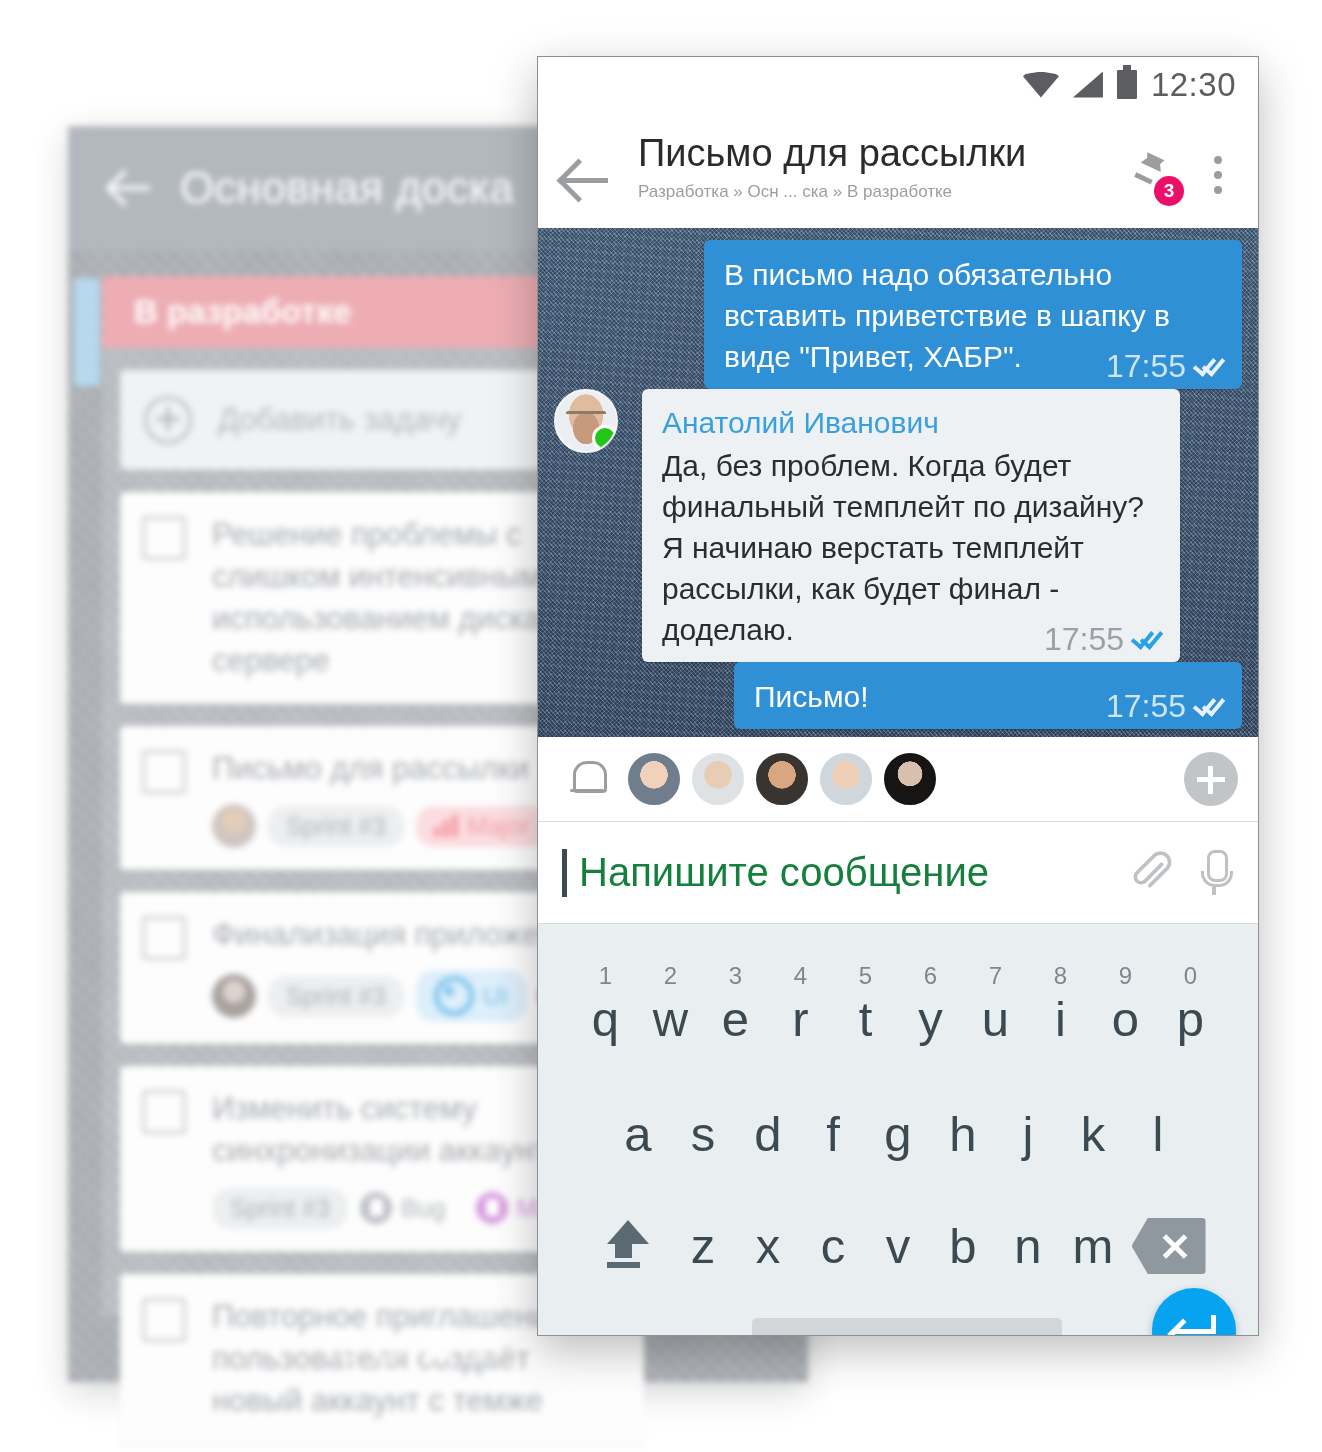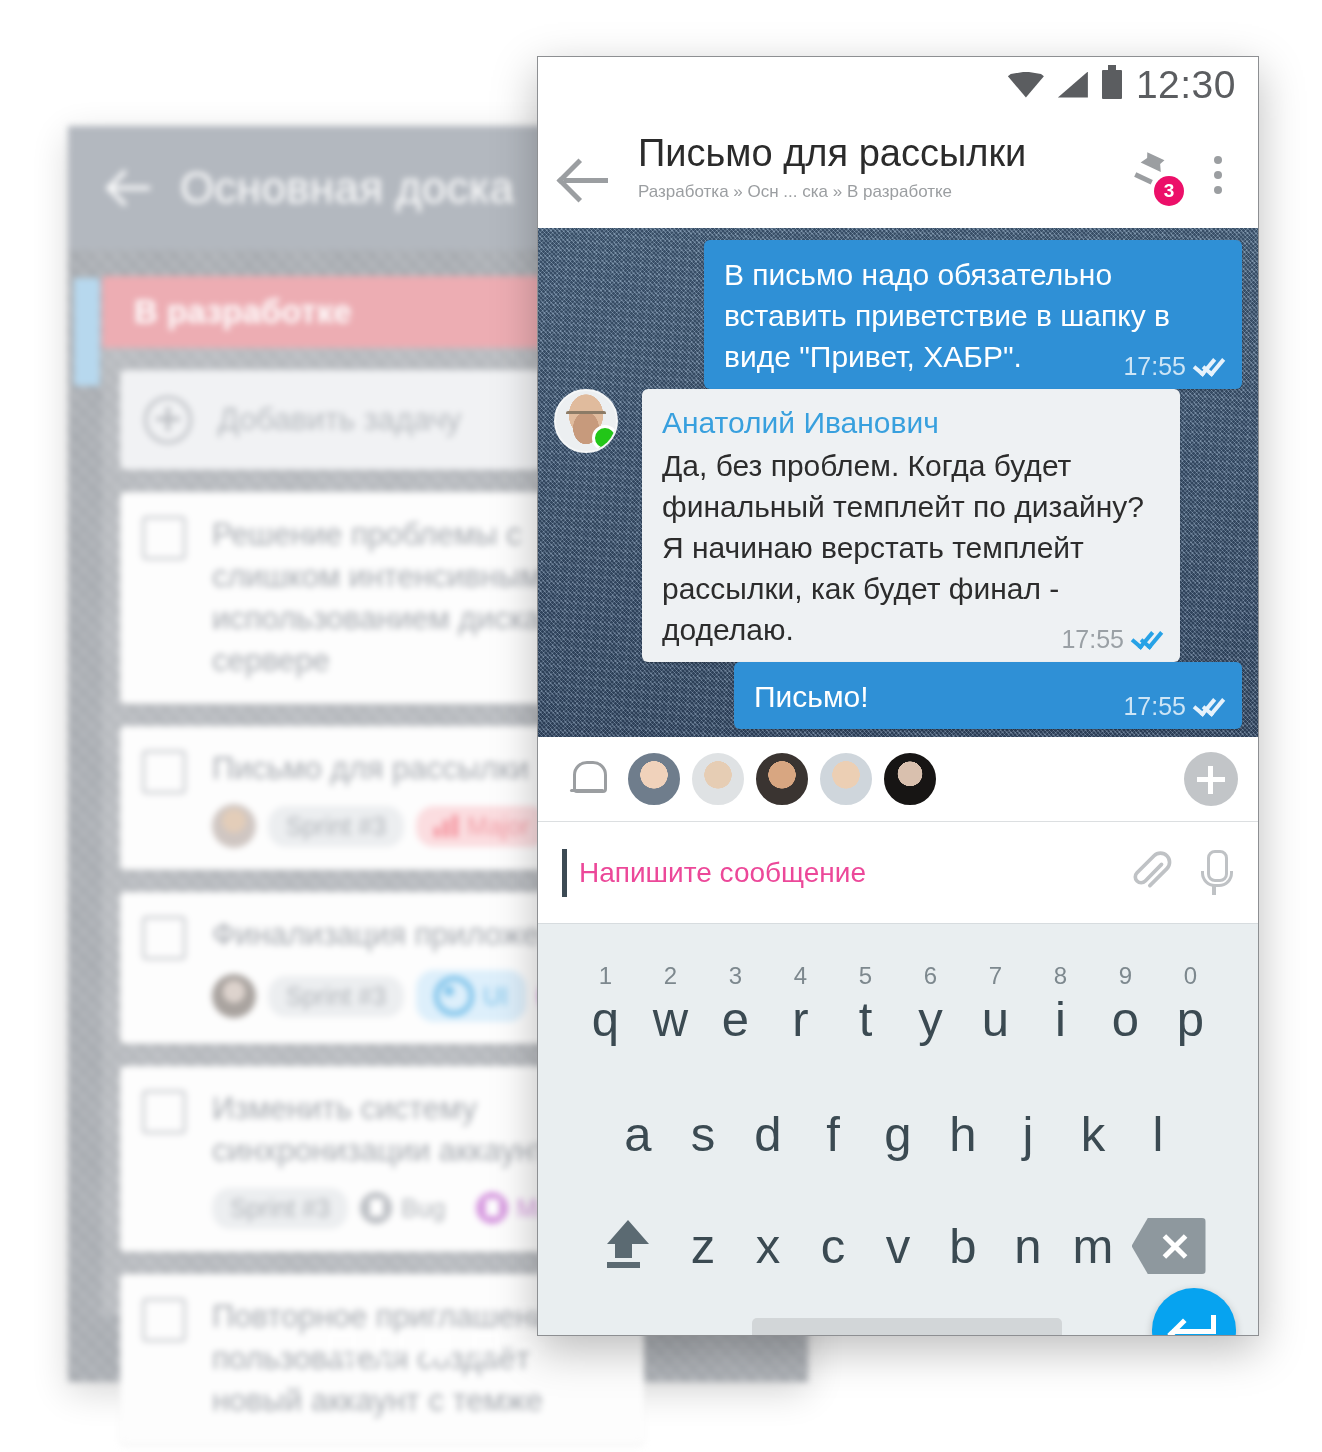--- a/index.html
+++ b/index.html
@@ -114,21 +114,21 @@
   }
   
   #statusbar{
     height:55px;display:flex;align-items:center;justify-content:flex-end;padding-right:22px;gap:14px;background:#fff;
   }
   #wifi-icon{width:36px;height:26px;background:#5b5d60;
      clip-path:polygon(50% 100%,0 18%,8% 10%,50% 0,92% 10%,100% 18%);}
   #signal-icon{width:30px;height:26px;background:#5b5d60;clip-path:polygon(100% 0,100% 100%,0 100%);}
   #battery-icon{width:20px;height:29px;background:#5b5d60;position:relative;border-radius:1px;}
   #battery-icon:before{content:"";position:absolute;left:6px;top:-5px;width:8px;height:5px;background:#5b5d60;}
-  #clock{color:#5b5d60;font-size:39px;letter-spacing:.5px;}
+  #clock{color:#5b5d60;font-size:33px;letter-spacing:.5px;}
 
   
   #appbar{height:110px;background:#fff;display:flex;align-items:flex-start;padding:6px 18px 0 22px;}
   #pback{width:52px;height:52px;position:relative;flex:0 0 auto;margin-top:36px;}
   #pback:before{content:"";position:absolute;left:4px;top:24px;width:44px;height:5px;background:#9b9ea1;}
   #pback:after{content:"";position:absolute;left:3px;top:11px;width:26px;height:26px;border-left:5px solid #9b9ea1;border-bottom:5px solid #9b9ea1;transform:rotate(45deg);}
   #titlebox{flex:1;margin-left:26px;margin-top:12px;}
   #ptitle{font-size:38px;color:#2b2b2b;line-height:46px;white-space:nowrap;}
   #pbread{font-size:17px;color:#9b9ea1;margin-top:6px;white-space:nowrap;}
   #pinwrap{position:relative;width:58px;height:58px;margin-top:28px;flex:0 0 auto;}
@@ -152,21 +152,21 @@
   }
   .row{display:flex;}
   .row.out{justify-content:flex-end;}
   .row.in{justify-content:flex-start;align-items:flex-start;gap:12px;}
   .bubble{border-radius:6px;padding:14px 18px 12px 20px;position:relative;max-width:500px;box-shadow:0 1px 2px rgba(0,0,0,.22);}
   .bubble.out{background:#2f90d6;color:#fff;}
   .bubble.in{background:#eef1f3;color:#2c2c2c;}
   .btxt{font-size:30px;line-height:41px;}
   .sender{font-size:30px;line-height:40px;color:#38a0de;margin-bottom:2px;}
   .meta{float:right;display:inline-flex;align-items:center;gap:8px;margin-left:22px;transform:translateY(10px);}
-  .time{font-size:25px;}
+  .time{font-size:32px;}
   .bubble.out .time{color:#cde5f6;}
   .bubble.in .time{color:#9aa0a5;}
   .ticks{position:relative;width:30px;height:18px;}
   .ticks span{position:absolute;width:17px;height:9px;border-left:4px solid;border-bottom:4px solid;transform:rotate(-50deg);border-color:#e7f2fb;}
   .bubble.in .ticks span{border-color:#27a2e6;}
   .ticks span:nth-child(2){left:9px;}
   .av-in{width:60px;height:60px;border-radius:50%;flex:0 0 auto;margin-right:12px;position:relative;
     background:
       radial-gradient(ellipse at 50% 62%,#c79a7c 0 30%,transparent 31%),
       radial-gradient(ellipse at 50% 40%,#e0bb9d 0 40%,transparent 41%),
@@ -187,21 +187,21 @@
   .mav.m4{background:radial-gradient(circle at 50% 42%,#eccfb4 0 34%,#cfd6dc 35% 100%);}
   .mav.m5{background:radial-gradient(circle at 50% 40%,#d9c0ae 0 30%,#171514 31% 100%);}
   #addmember{margin-left:auto;width:54px;height:54px;border-radius:50%;background:#c2c5c8;position:relative;}
   #addmember:before,#addmember:after{content:"";position:absolute;background:#fff;}
   #addmember:before{left:13px;top:25px;width:28px;height:5px;}
   #addmember:after{left:24px;top:14px;width:5px;height:28px;}
 
   
   #inputrow{height:101px;background:#fff;display:flex;align-items:center;padding:0 24px;}
   #caret{width:5px;height:48px;background:#3c4a54;margin-right:12px;flex:0 0 auto;}
-  #msg-placeholder{flex:1;color:#ec4899;font-size:28px;}
+  #msg-placeholder{flex:1;color:#15803d;font-size:40px;}
   #clip{width:46px;height:46px;margin-right:26px;flex:0 0 auto;position:relative;}
   #mic{width:28px;height:46px;margin-right:6px;flex:0 0 auto;position:relative;}
   #mic:before{content:"";position:absolute;left:7px;top:0;width:15px;height:26px;border-radius:8px;border:3px solid #bfc2c5;}
   #mic:after{content:"";position:absolute;left:1px;top:21px;width:26px;height:13px;border:3px solid #bfc2c5;border-top:none;border-radius:0 0 14px 14px;}
   #mic i{position:absolute;left:12px;top:34px;width:4px;height:11px;background:#bfc2c5;}
 
   
   #keyboard{background:#e9eef0;height:486px;position:relative;border-top:1px solid #d7dcdf;}
   .krow{display:flex;align-items:center;justify-content:center;}
   #krow1{height:148px;padding-top:6px;}

